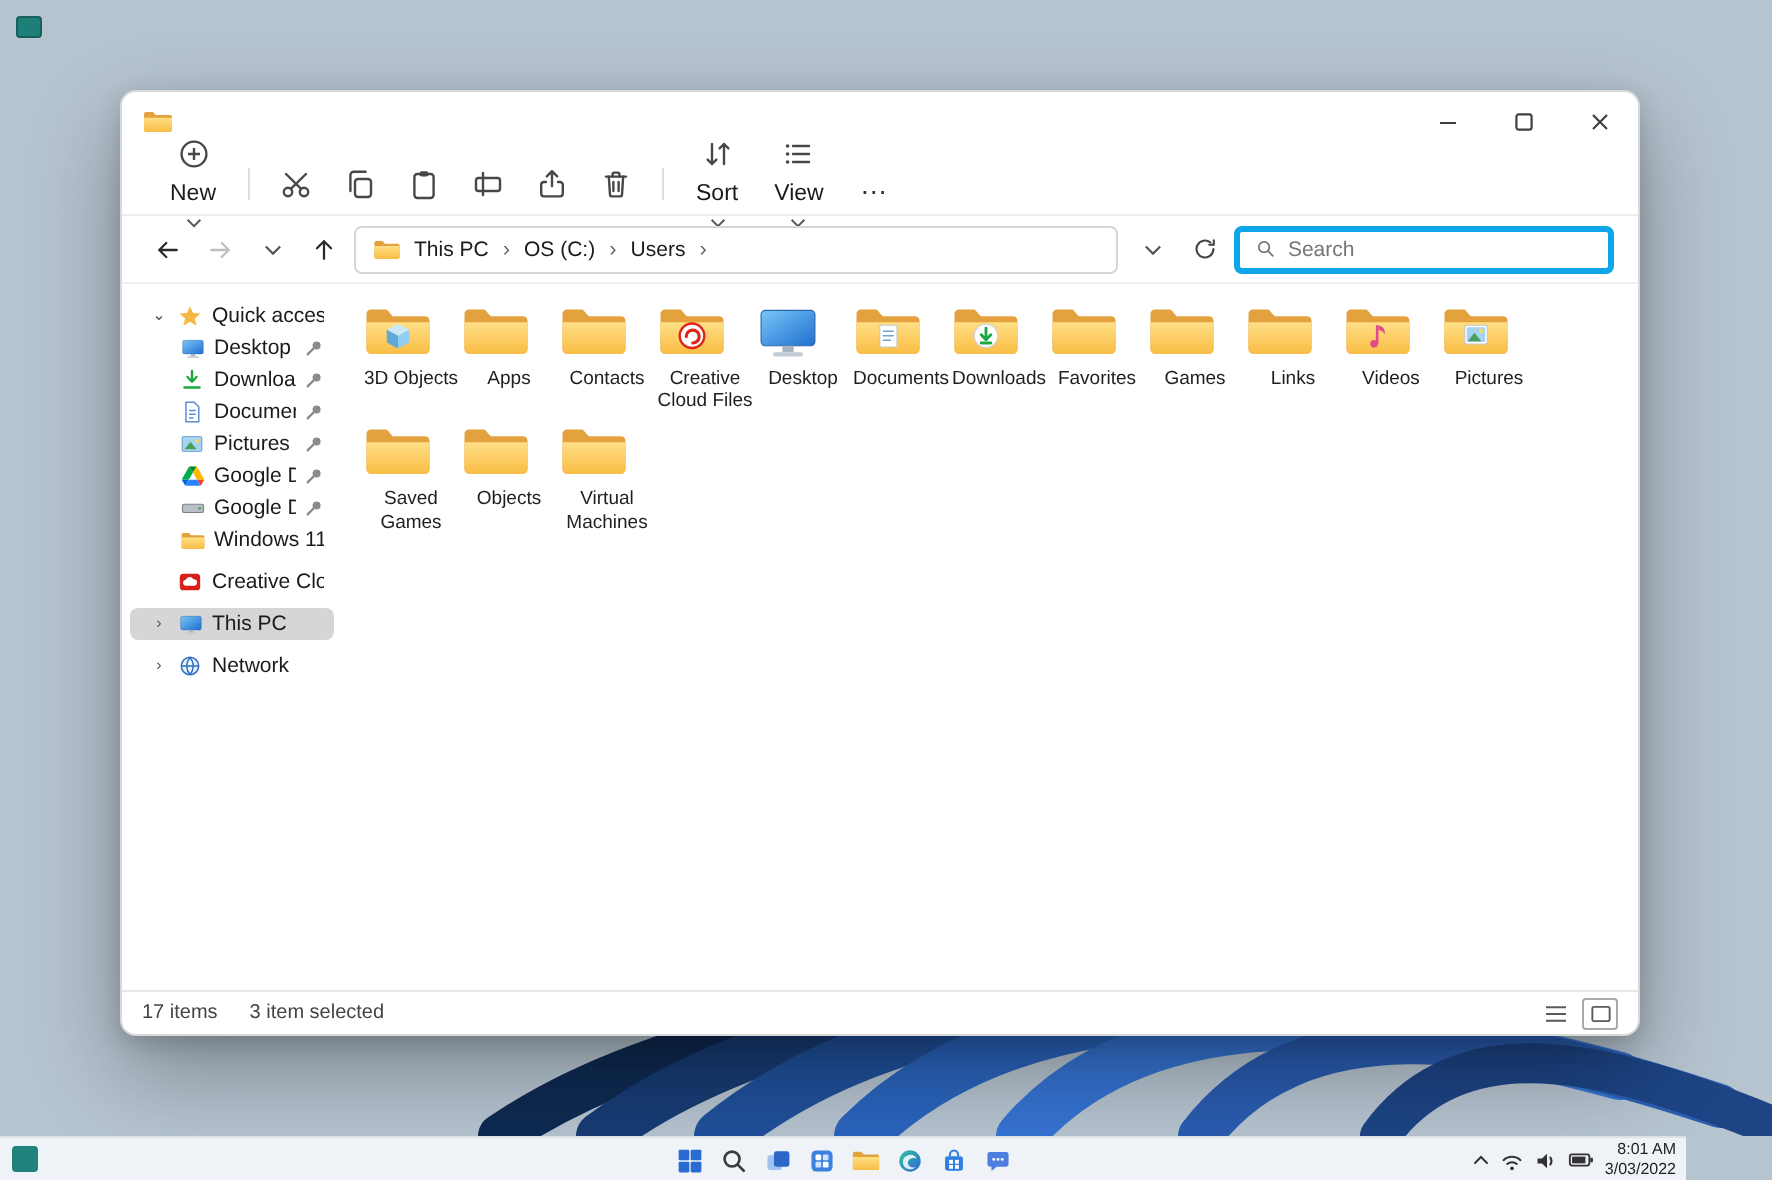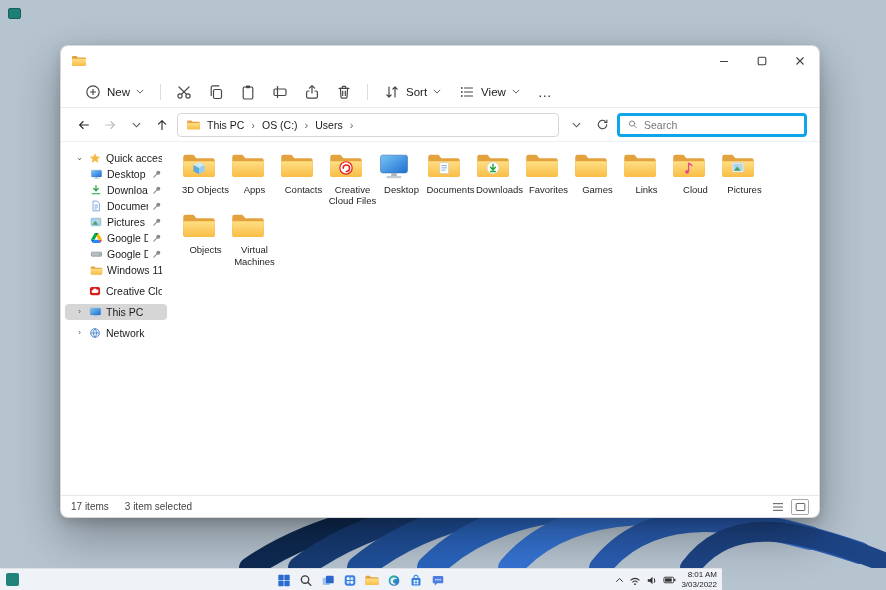--- a/index.html
+++ b/index.html
@@ -18,21 +18,21 @@
          border-radius:8px; border:1px solid rgba(0,0,0,.15); z-index:2; display:flex; flex-direction:column;
          box-shadow:0 18px 45px rgba(0,0,0,.32), 0 4px 12px rgba(0,0,0,.16); overflow:hidden; }
 
   .titlebar { height:30px; display:flex; align-items:center; padding-left:10px; flex-shrink:0; }
   .t-ico { width:16px; height:14px; display:flex; }
   .win-controls { margin-left:auto; display:flex; height:100%; }
   .wc-btn { width:38px; height:100%; display:flex; align-items:center; justify-content:center; }
   .wc-btn svg { stroke:#404040; }
 
   .toolbar { height:32px; display:flex; align-items:center; padding:0 10px 0 16px; gap:2px; border-bottom:1px solid #ececec; flex-shrink:0; }
-  .tb-btn { display:flex; align-items:center; gap:6px; padding:4px 8px; border-radius:4px; font-size:11.5px; color:#1b1b1b; }
+  .tb-btn { display:flex; align-items:center; gap:6px; padding:4px 8px; border-radius:4px; font-size:11.5px; color:#1b1b1b;flex-direction:column; }
   .tb-ibtn { width:30px; height:24px; display:flex; align-items:center; justify-content:center; border-radius:4px; }
   .tb-sep { width:1px; height:16px; background:#ddd; margin:0 6px; }
   .chev svg { display:block; }
   .icon16 { width:16px; height:16px; display:block; }
   .ellipsis { font-size:14px; letter-spacing:1px; color:#333; padding:0 8px; }
 
   .addrbar { height:34px; display:flex; align-items:center; padding:0 12px; gap:4px; border-bottom:1px solid #f0f0f0; flex-shrink:0; }
   .nav-btn { width:22px; height:22px; display:flex; align-items:center; justify-content:center; border-radius:4px; flex-shrink:0; }
   .crumbbox { flex:1; height:24px; border:1px solid #d6d6d6; border-radius:4px; display:flex; align-items:center; padding:0 8px; gap:6px; min-width:0; margin-right:2px; }
   .crumb { font-size:10.5px; white-space:nowrap; }
@@ -61,21 +61,21 @@
   .tile-ico { height:31px; display:flex; align-items:flex-end; justify-content:center; }
   .flabel { width:52px; margin-left:-1.5px; margin-top:3px; font-size:9.5px; line-height:1.18; text-align:center; color:#1f1f1f; word-break:normal; }
 
   
   .statusbar { height:22px; border-top:1px solid #e8e8e8; display:flex; align-items:center; padding:0 10px; gap:16px; font-size:10px; color:#444; flex-shrink:0; }
   .sb-right { margin-left:auto; display:flex; gap:4px; align-items:center; }
   .sb-ico { width:18px; height:16px; display:flex; align-items:center; justify-content:center; border-radius:2px; }
   .sb-ico.active { border:1px solid #a9a9a9; }
 
   
-  .taskbar { position:absolute; left:0; bottom:0; width:722px; height:22px; background:rgba(242,245,250,.95);
+  .taskbar { position:absolute; left:0; bottom:0; width:843px; height:22px; background:rgba(242,245,250,.95);
              border-top:1px solid rgba(0,0,0,.07); z-index:3; }
   .tb-corner { position:absolute; left:6px; top:4px; width:13px; height:13px; background:#20837b; border-radius:2px; }
   .tb-center { position:absolute; left:50%; top:0; height:22px; transform:translateX(-50%); display:flex; align-items:center; gap:7px; }
   .tk-ico { width:15px; height:15px; display:flex; align-items:center; justify-content:center; }
   .tray { position:absolute; right:5px; top:0; height:22px; display:flex; align-items:center; gap:5px; }
   .tray-ico { display:flex; align-items:center; justify-content:center; }
   .clock { text-align:right; font-size:8px; line-height:1.25; color:#222; }
 </style>
 </head>
 <body>
@@ -565,29 +565,37 @@
               </svg>
             </div>
           <div class="flabel">Links</div>
         </div>
         <div class="tile">
           <div class="tile-ico">
               <svg viewBox="0 0 48 40" width="36" height="30">
                 <use href="#sym-folder-music" xlink:href="#sym-folder-music"></use>
               </svg>
             </div>
-          <div class="flabel">Cloud</div>
+          <div class="flabel">Videos</div>
         </div>
         <div class="tile">
           <div class="tile-ico">
               <svg viewBox="0 0 48 40" width="36" height="30">
                 <use href="#sym-folder-pic" xlink:href="#sym-folder-pic"></use>
               </svg>
             </div>
           <div class="flabel">Pictures</div>
+        </div>
+        <div class="tile">
+          <div class="tile-ico">
+              <svg viewBox="0 0 48 40" width="36" height="30">
+                <use href="#sym-folder" xlink:href="#sym-folder"></use>
+              </svg>
+            </div>
+          <div class="flabel">Saved Games</div>
         </div>
         <div class="tile">
           <div class="tile-ico">
               <svg viewBox="0 0 48 40" width="36" height="30">
                 <use href="#sym-folder" xlink:href="#sym-folder"></use>
               </svg>
             </div>
           <div class="flabel">Objects</div>
         </div>
         <div class="tile">

